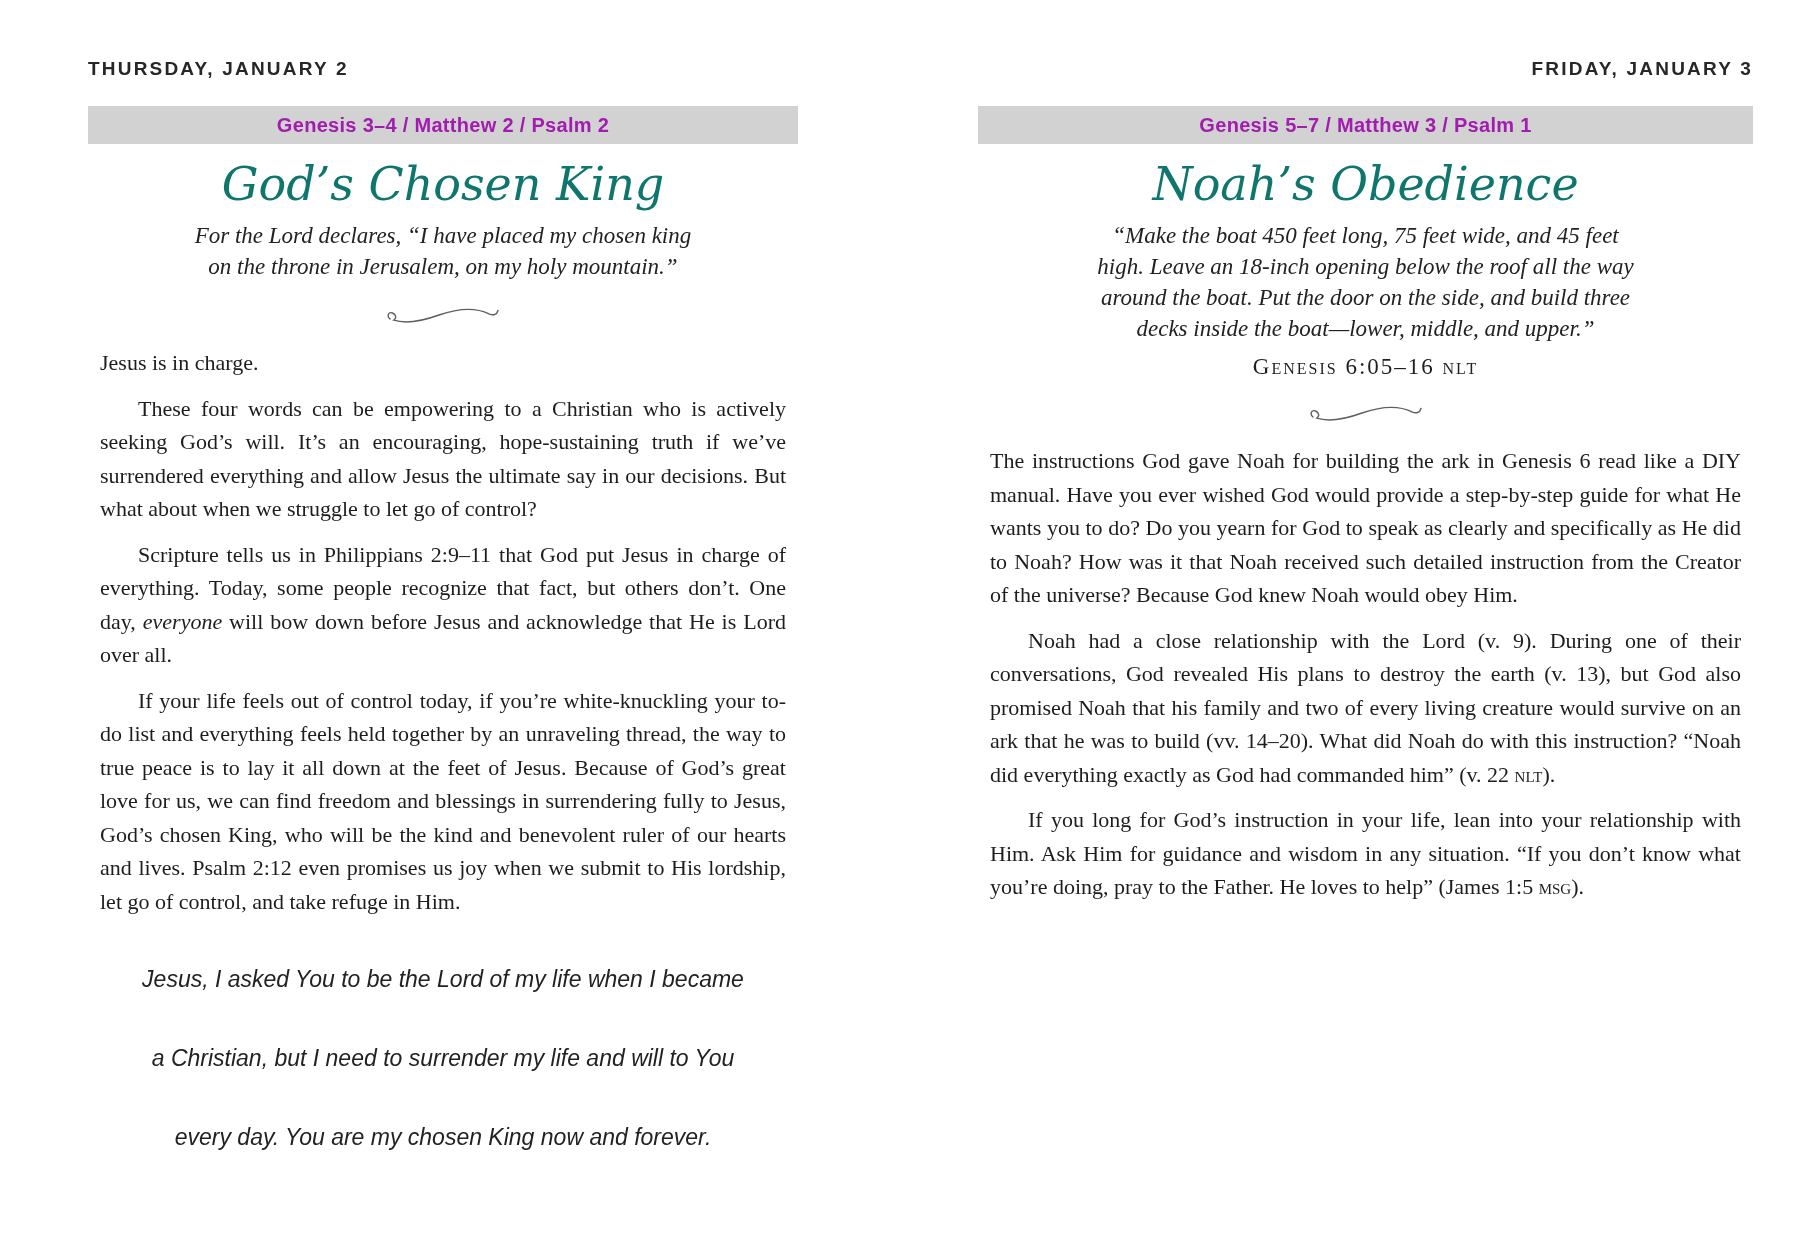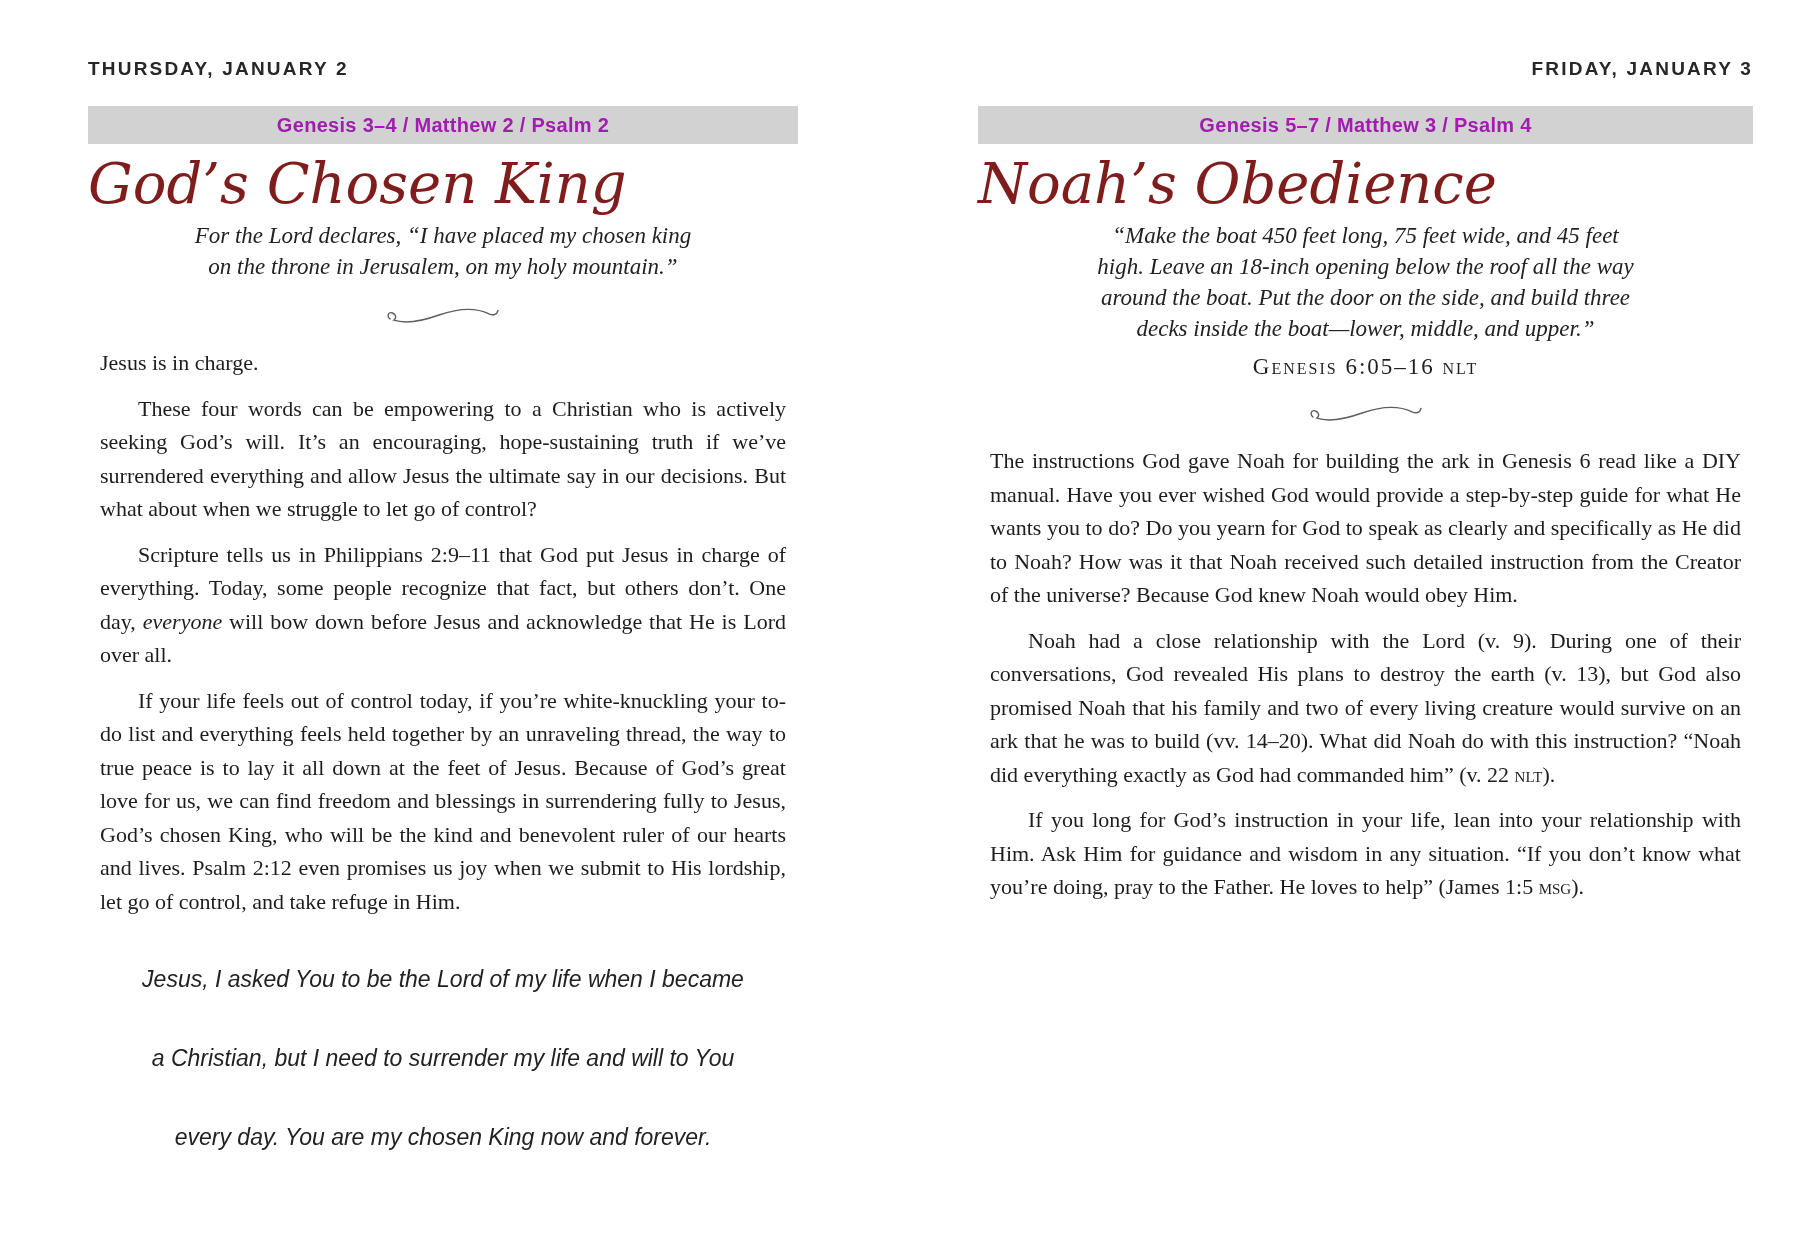--- a/index.html
+++ b/index.html
@@ -24,24 +24,24 @@
 
   .readings-bar{
     margin-top:26px;height:38px;
     background:var(--readings-bar-bg,#d2d2d3);
     display:flex;align-items:center;justify-content:center;
     font-family:"Liberation Sans", sans-serif;
     font-weight:600;font-size:20px;color:#a21caf;letter-spacing:0.3px;
   }
 
   .page-title{
-    margin:8px 0 0 0;
+    margin:8px 0 0 0;text-align:center;
     font-family:"DejaVu Serif", serif;
     font-style:italic;font-weight:500;
-    font-size:56px;line-height:64px;color:#7f1d1d;
+    font-size:46px;line-height:64px;color:#0f766e;
   }
 
   .quote{
     margin-top:4px;text-align:center;
     font-style:italic;font-size:23px;line-height:31px;color:#222;
   }
   .quote-line{display:block;}
 
   .reference{
     margin-top:10px;text-align:center;
@@ -99,21 +99,21 @@
     <div class="prayer">
         <div class="prayer-line">Jesus, I asked You to be the Lord of my life when I became</div>
         <div class="prayer-line">a Christian, but I need to surrender my life and will to You</div>
         <div class="prayer-line">every day. You are my chosen King now and forever.</div>
       </div>
   </section>
 
   <section class="page page-right">
     <div class="date-header">FRIDAY, JANUARY 3</div>
     <div class="readings-bar">
-      <span>Genesis 5–7 / Matthew 3 / Psalm 4</span>
+      <span>Genesis 5–7 / Matthew 3 / Psalm 1</span>
     </div>
     <h1 class="page-title">Noah’s Obedience</h1>
     <div class="quote">
         <div class="quote-line">“Make the boat 450 feet long, 75 feet wide, and 45 feet</div>
         <div class="quote-line">high. Leave an 18-inch opening below the roof all the way</div>
         <div class="quote-line">around the boat. Put the door on the side, and build three</div>
         <div class="quote-line">decks inside the boat—lower, middle, and upper.”</div>
       </div>
     <div class="reference">Genesis 6:05–16 nlt</div>
     <div class="flourish">

